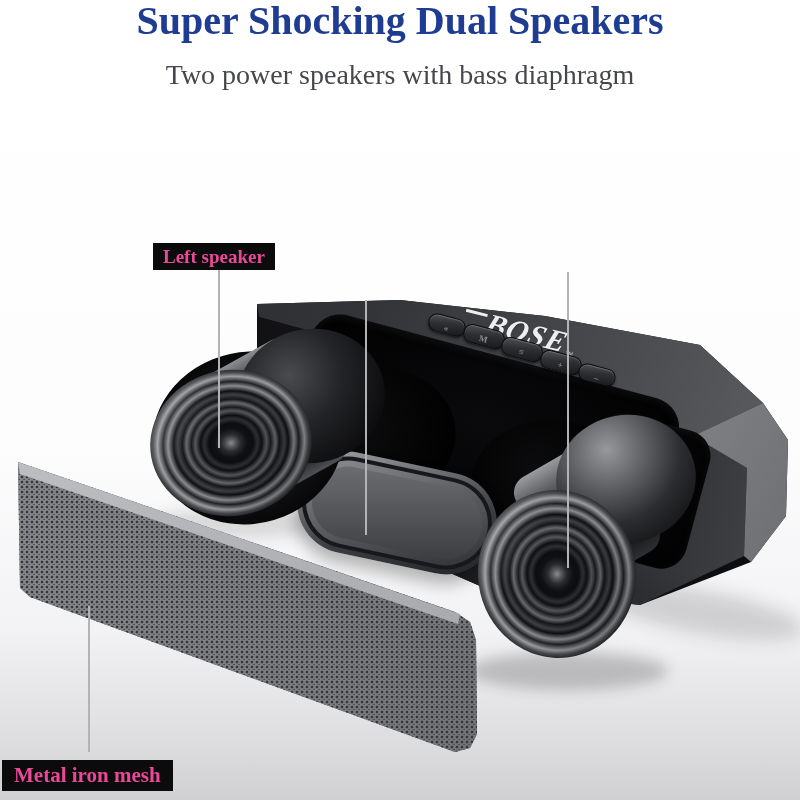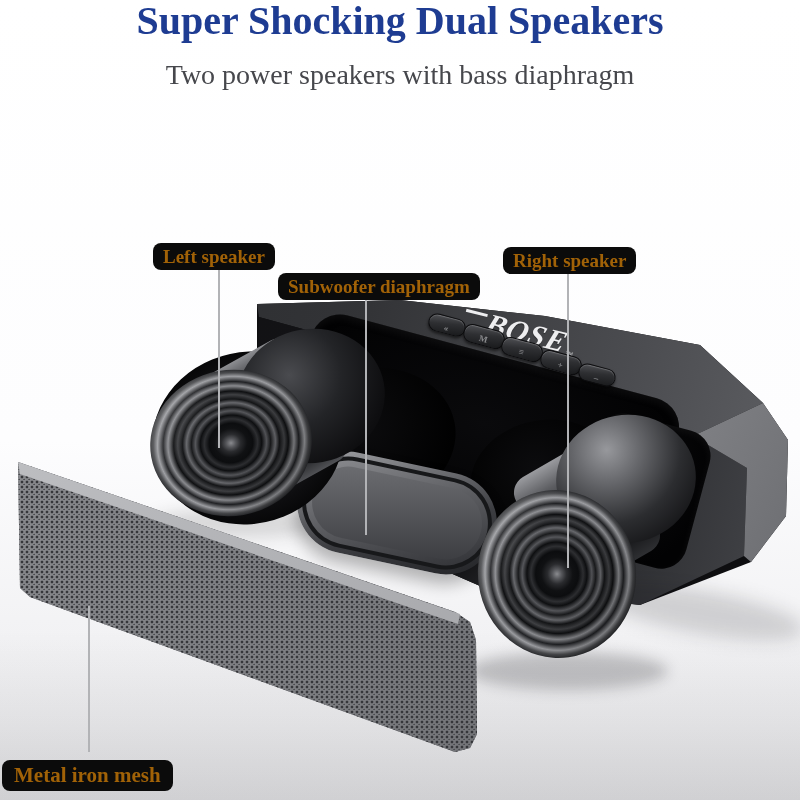--- a/index.html
+++ b/index.html
@@ -121,22 +121,22 @@
   .shadow{position:absolute;border-radius:50%;}
   .sh-right{left:468px;top:652px;width:200px;height:38px;background:rgba(20,20,24,.22);filter:blur(7px);}
   .sh-body{left:596px;top:590px;width:210px;height:44px;background:rgba(20,20,24,.16);filter:blur(9px);transform:rotate(10deg);}
   .sh-left{left:150px;top:508px;width:180px;height:30px;background:rgba(20,20,24,.14);filter:blur(8px);}
   
   .lead{position:absolute;width:2px;background:#b2b3b6;z-index:40;}
   .lead-left{left:218px;top:270px;height:178px;}
   .lead-sub{left:365px;top:300px;height:235px;}
   .lead-right{left:567px;top:272px;height:296px;}
   .lead-mesh{left:88px;top:606px;height:146px;}
-  .callout{position:absolute;background:#0b0b0b;color:#a16207;font-weight:700;
-    font-size:19px;line-height:27px;padding:0 10px;white-space:nowrap;z-index:50;border-radius:8px;}
+  .callout{position:absolute;background:#0b0b0b;color:#ec4899;font-weight:700;
+    font-size:19px;line-height:27px;padding:0 10px;white-space:nowrap;z-index:50;}
   .co-left{left:153px;top:243px;}
   .co-sub{left:278px;top:273px;}
   .co-right{left:503px;top:247px;}
   .co-mesh{left:2px;top:752px;font-size:21px;line-height:31px;padding:0 12px;margin-top:8px;}
 </style>
 </head>
 <body>
 
 <div class="page">
 
@@ -186,17 +186,15 @@
     <div class="sh-mesh"></div>
     <div class="mesh"></div>
     <div class="mesh-edge"></div>
 
     <div class="lead lead-left"></div>
     <div class="lead lead-sub"></div>
     <div class="lead lead-right"></div>
     <div class="lead lead-mesh"></div>
 
     <div class="callout co-left">Left speaker</div>
-    <div class="callout co-sub">Subwoofer diaphragm</div>
-    <div class="callout co-right">Right speaker</div>
     <div class="callout co-mesh">Metal iron mesh</div>
   </div>
 </div>
 
 </body></html>

